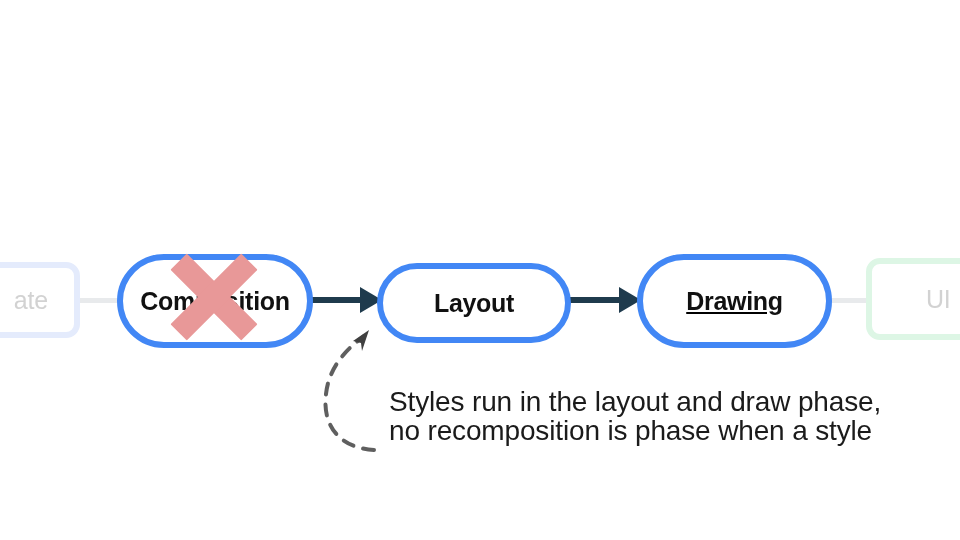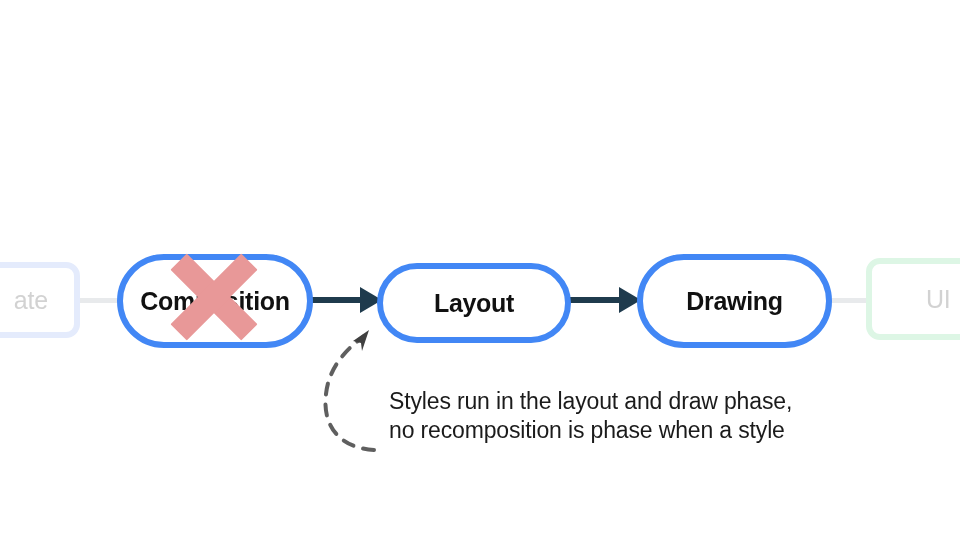--- a/index.html
+++ b/index.html
@@ -69,21 +69,21 @@
   }
   .pill-label {
     font-size: 25px;
     font-weight: 700;
     color: #111111;
     letter-spacing: -0.3px;
     white-space: nowrap;
   }
   #pill-composition { left: 117px; top: 224px; width: 196px; height: 94px; }
   #pill-layout      { left: 377px; top: 233px; width: 194px; height: 80px; }
-  #pill-drawing     { left: 637px; top: 224px; width: 195px; height: 94px; }
+  #pill-drawing     { left: 637px; top: 224px; width: 195px; height: 94px; text-decoration: underline; }
 
   
   .conn-gray {
     position: absolute;
     height: 5px;
     background: #e8eaec;
     z-index: 1;
   }
   #conn-state-composition { left: 72px;  top: 268px; width: 56px; }
   #conn-drawing-ui        { left: 828px; top: 268px; width: 54px; }
@@ -146,21 +146,21 @@
     height: 140px;
     z-index: 5;
   }
 
   
   #annotation-text {
     position: absolute;
     left: 389px;
     top: 357px;
     width: 470px;
-    font-size: 23px;
+    font-size: 28px;
     line-height: 29px;
     color: #1b1b1b;
     letter-spacing: -0.15px;
     z-index: 5;
   }
   #annotation-text .line { display: block; white-space: nowrap; }
 </style>
 </head>
 <body>
 

